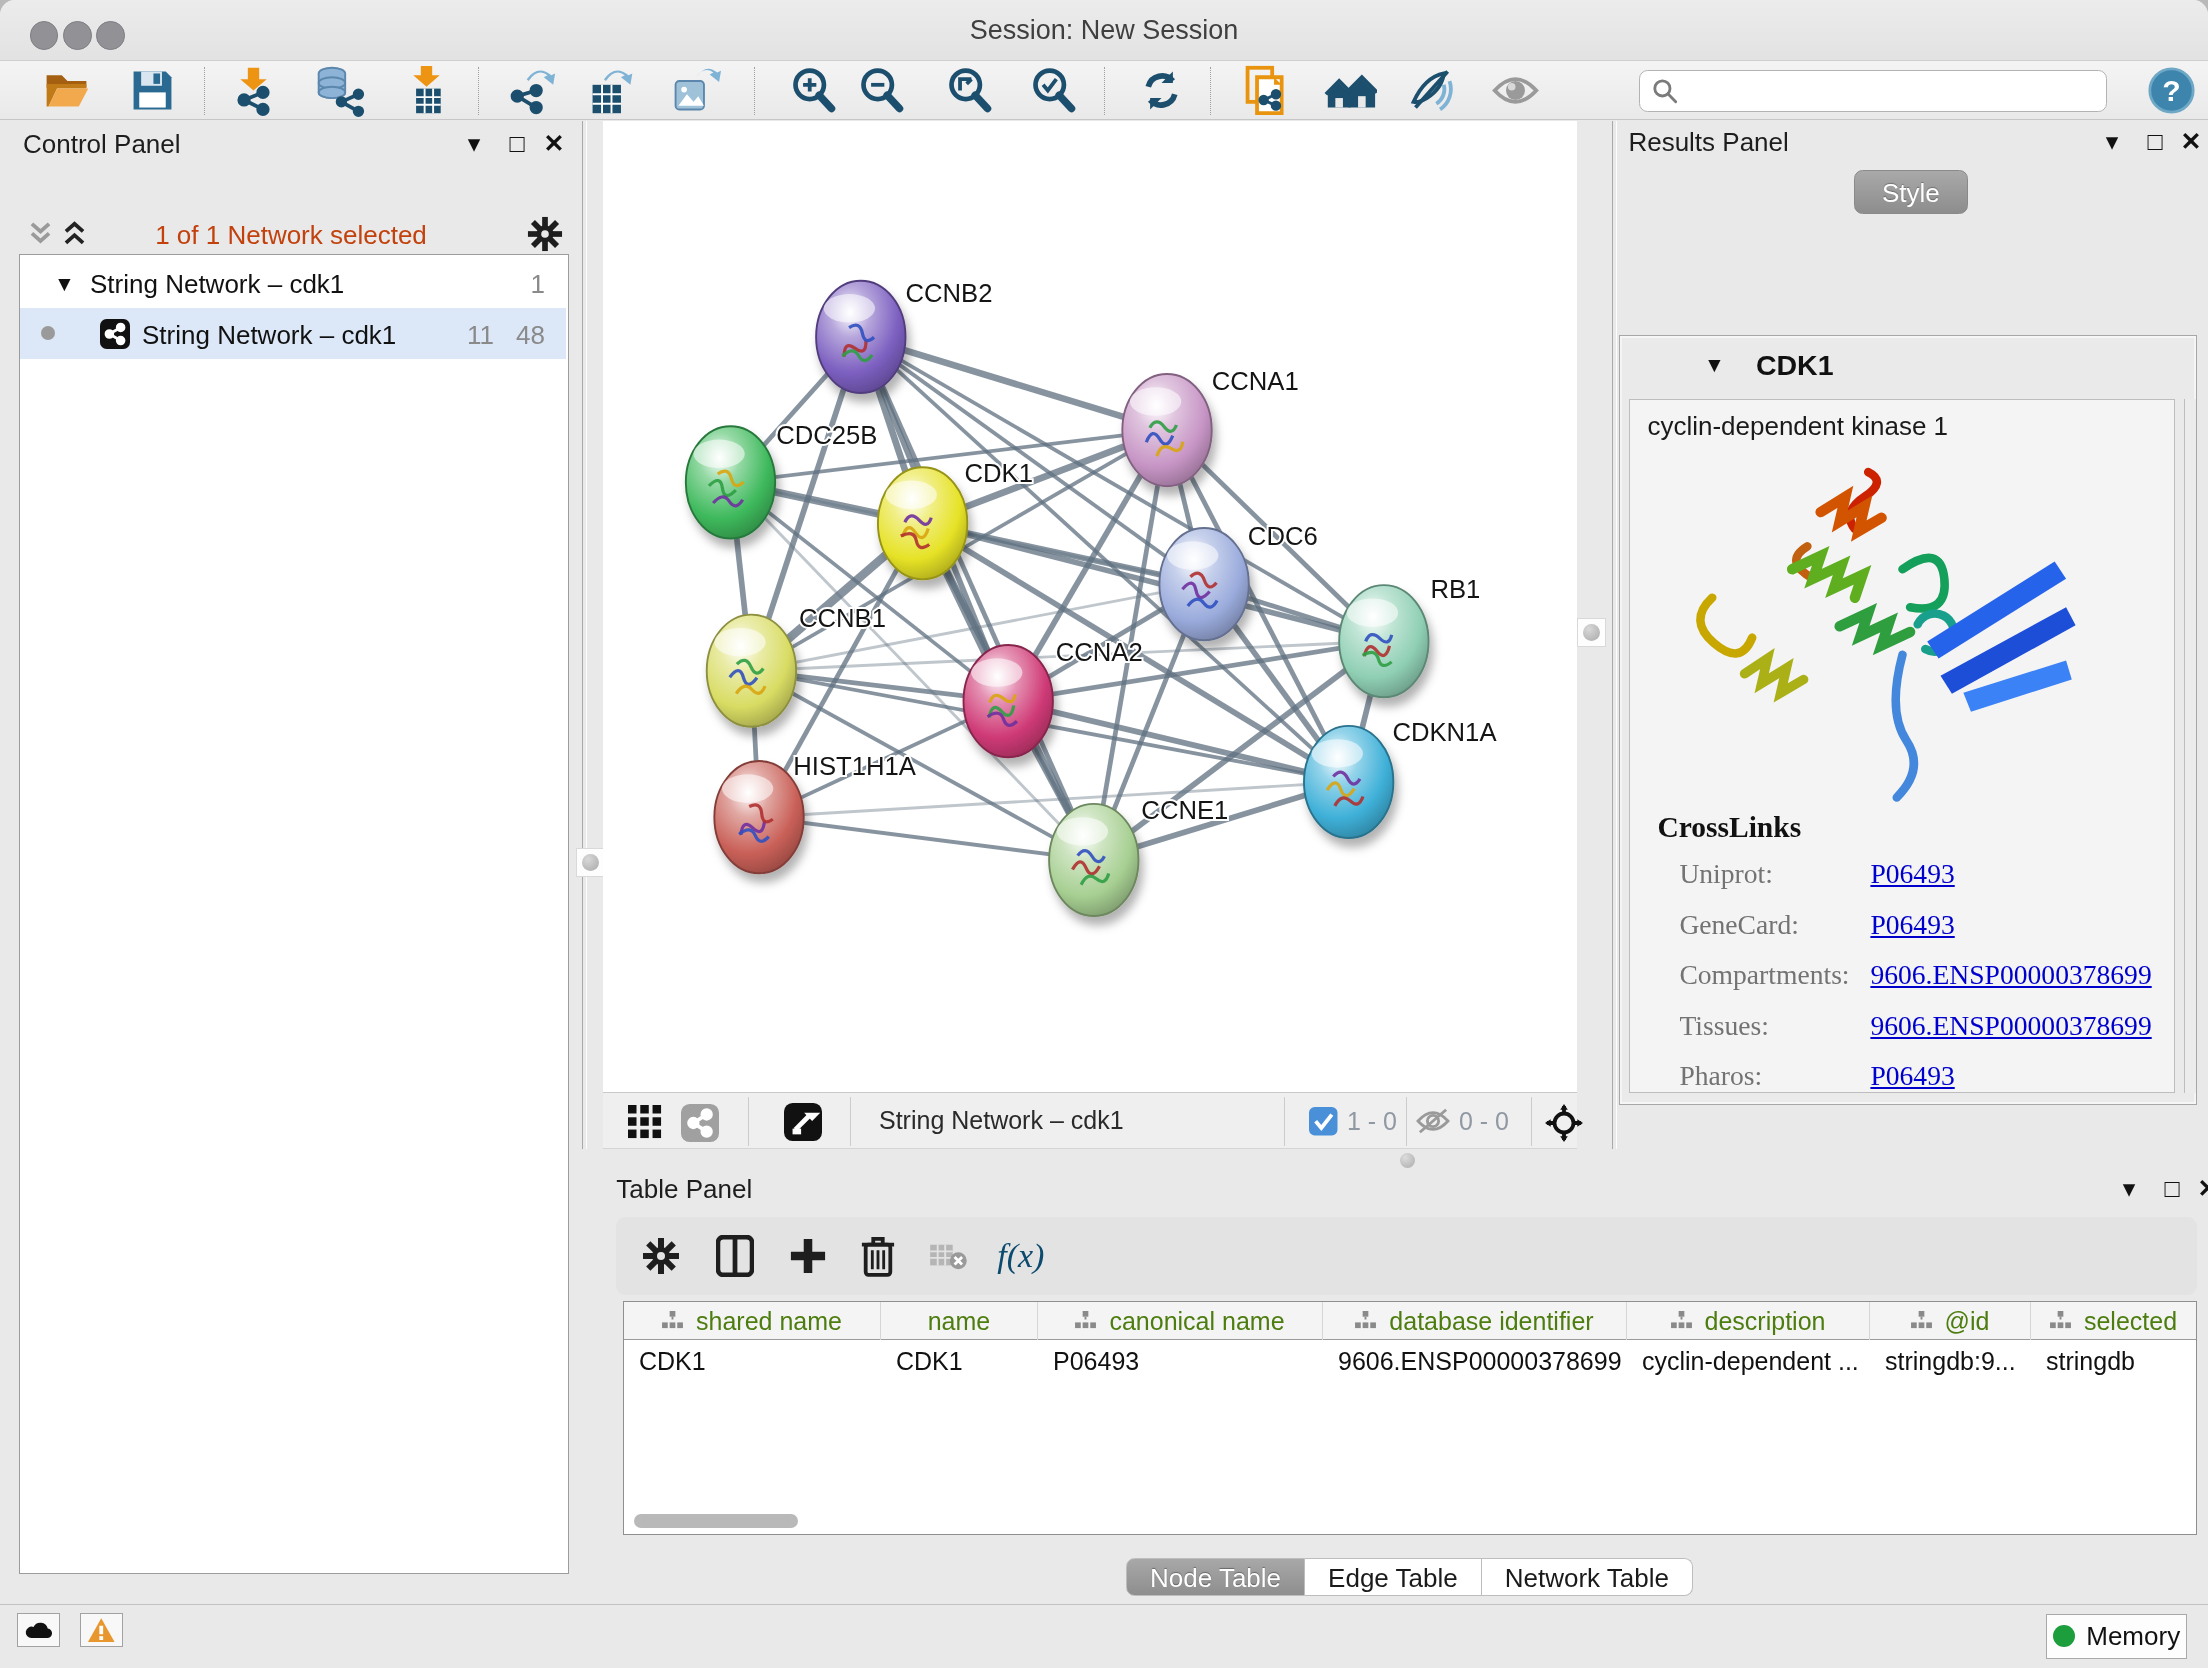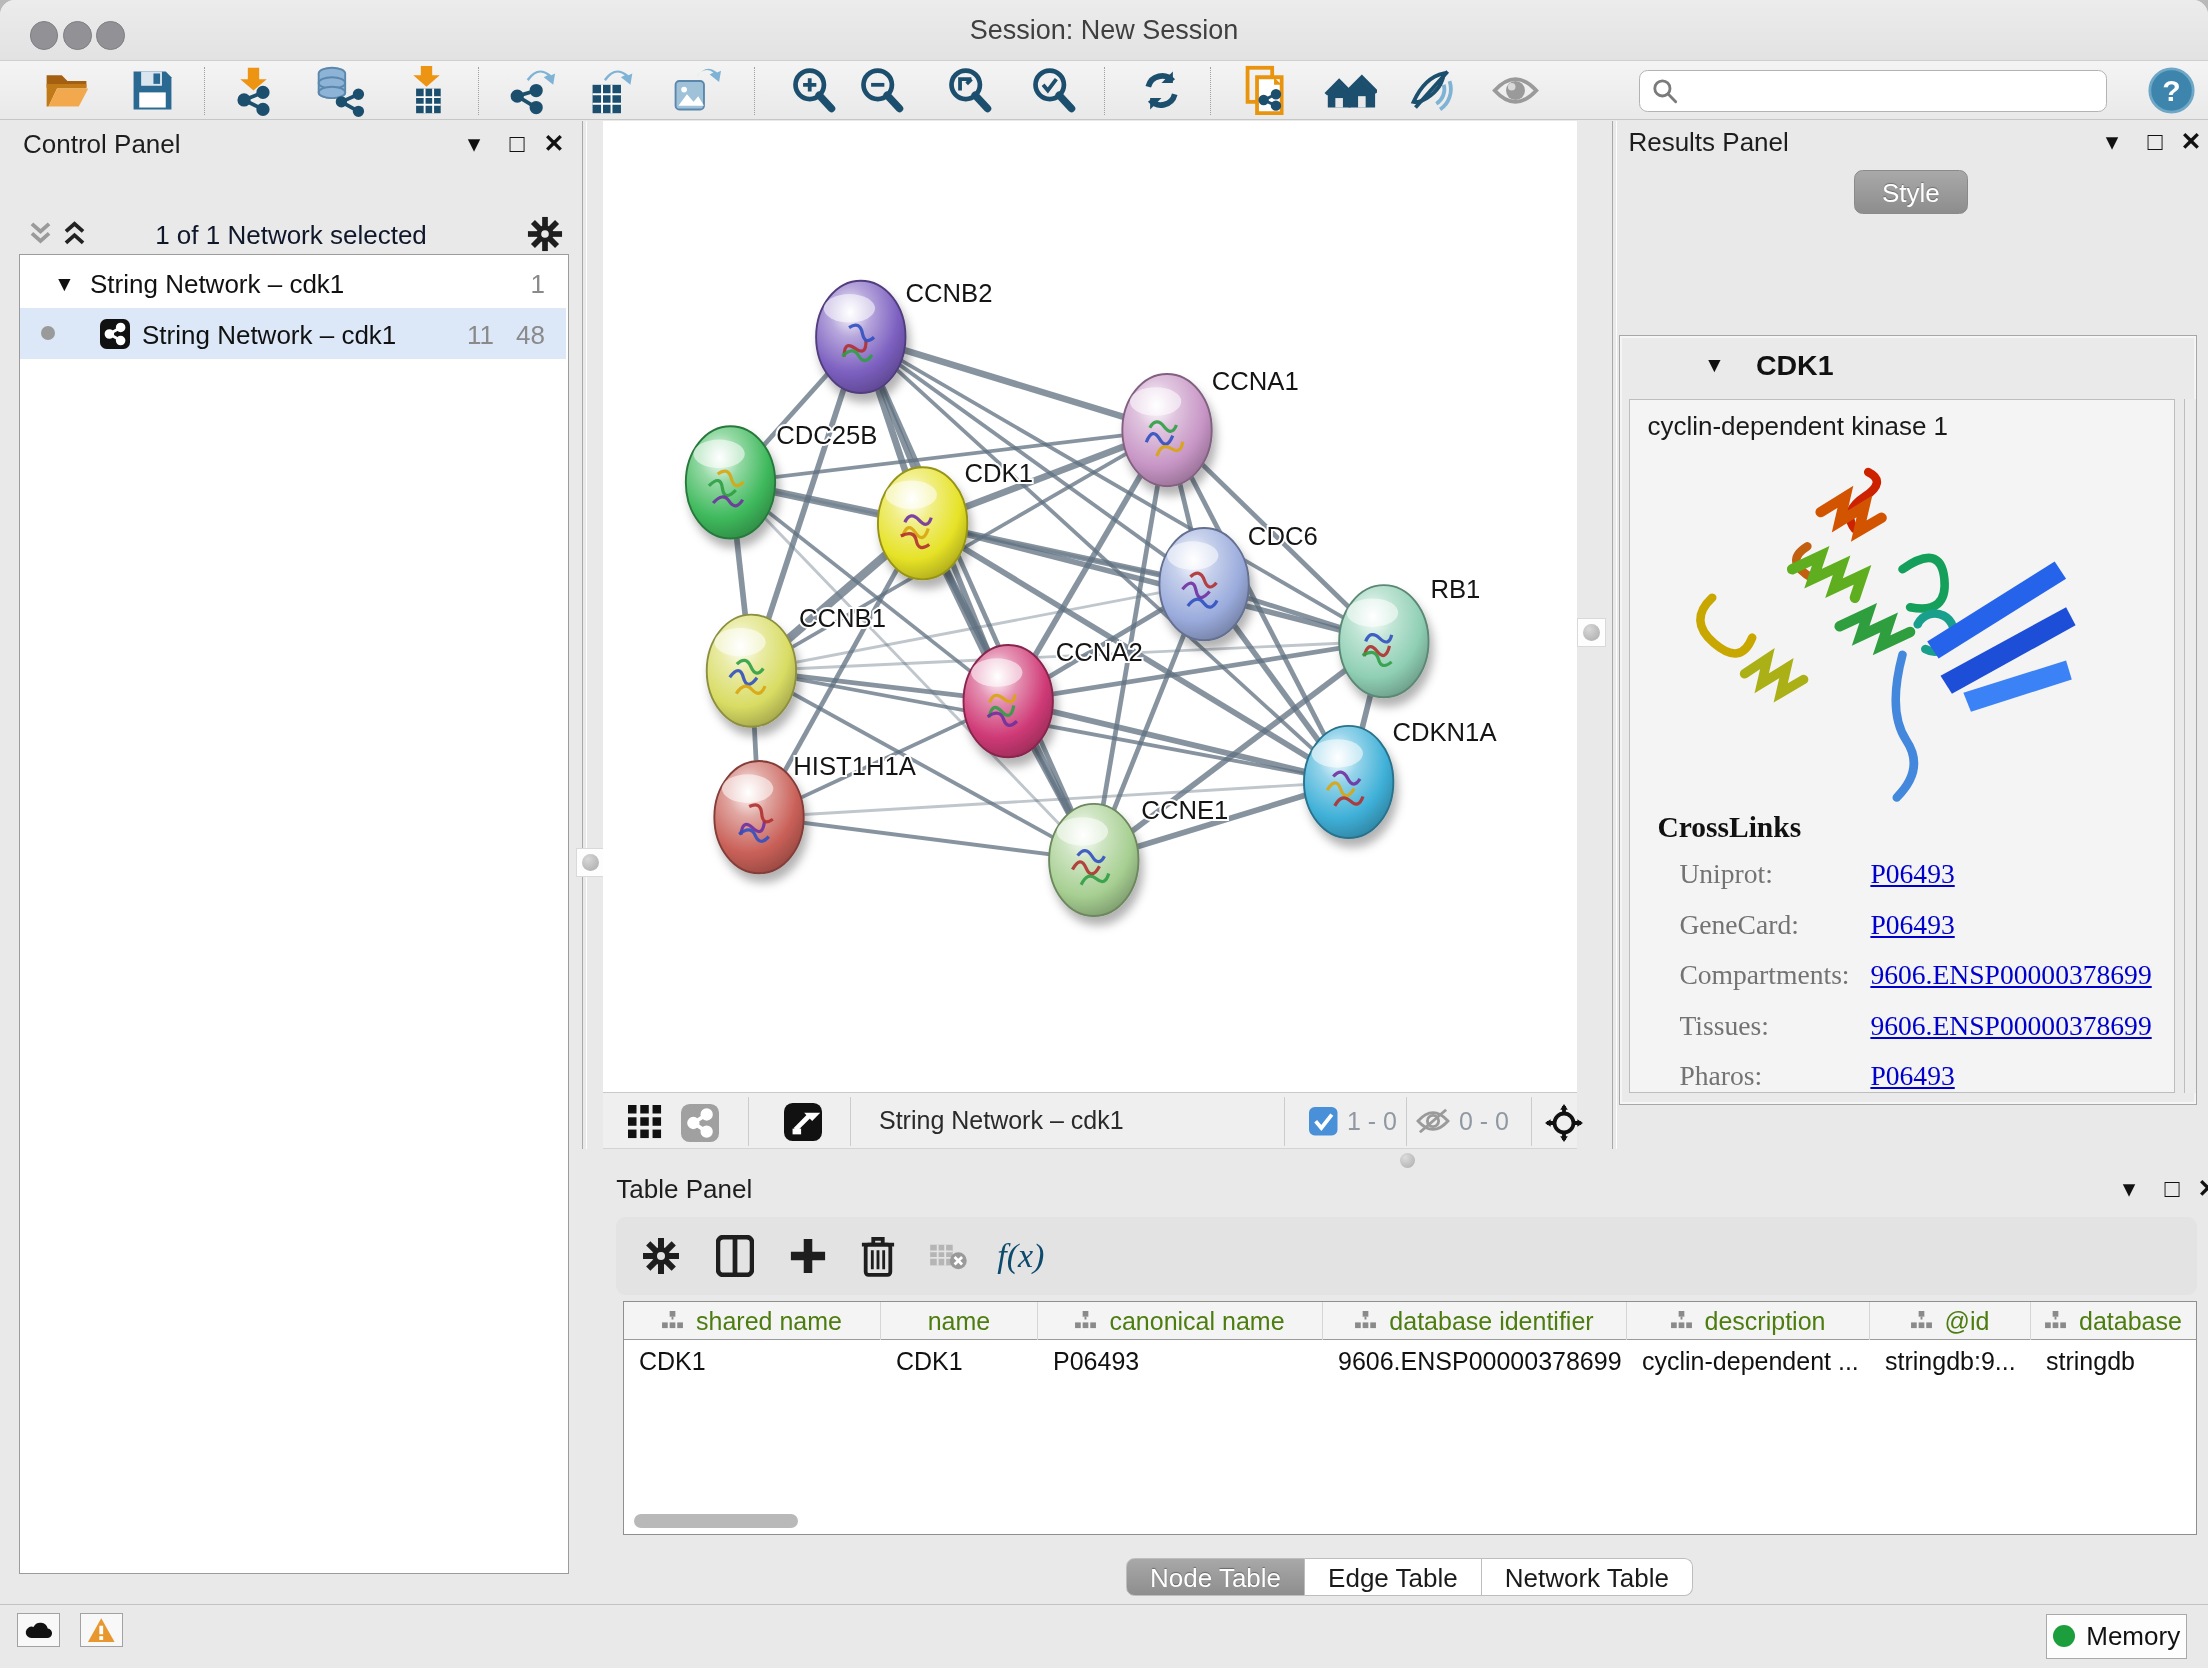--- a/index.html
+++ b/index.html
@@ -38,21 +38,21 @@
   .tab:last-child { border-radius:0 8.6px 8.6px 0; }
   .tab.sel { background:linear-gradient(#a8a8a8,#8e8e8e); color:#fff;
              text-shadow:0 -1px 1px rgba(0,0,0,.35); }
 
   
   .control-panel { position:absolute; left:0; top:121px; width:582px; height:1483px; }
   .cp-head { position:absolute; left:23px; top:7.6px; }
   .cp-tabs { position:absolute; left:57px; top:40px; white-space:nowrap; }
   .cp-subrow { position:absolute; left:0; top:91px; width:582px; height:44px; }
   .cp-status { position:absolute; left:0; right:0; text-align:center; top:7.6px;
-               font-size:26px; color:#0f172a; }
+               font-size:26px; color:#c2410c; }
   .tree-box { position:absolute; left:19px; top:133px; width:550px; height:1320px;
               background:#fff; border:1.9px solid #9c9c9c; }
   .tree-row { position:absolute; left:0; width:546px; height:51px; font-size:26px; color:#111; }
   .tree-row.sel { background:#dce8f8; }
   .tree-label { position:absolute; top:12.4px; }
   .tree-num { position:absolute; top:12.4px; color:#8a8a8a; }
 
   
   .net-canvas { position:absolute; left:603px; top:121px; width:974px; height:971px;
                 background:#fff; }
@@ -826,21 +826,21 @@
           <div class="th" style="width: 166px;">
             <span><svg width="21" height="19" viewBox="0 0 22 20">
                 <g fill="#8a8a8a">
                   <rect x="8" y="0" width="6" height="6"></rect>
                   <rect x="0" y="12" width="6" height="6"></rect>
                   <rect x="8" y="12" width="6" height="6"></rect>
                   <rect x="16" y="12" width="6" height="6"></rect>
                   <path d="M10 6h2v3H3v3h2-4 2v-3h14v3h2-4 2v-3h-7z"></path>
                 </g>
               </svg></span>
-            <span>database</span>
+            <span>selected</span>
           </div>
         </div>
       <div class="tbl-row" id="tbl-row">
           <div class="td" style="width: 257px;">CDK1</div>
           <div class="td" style="width: 157px;">CDK1</div>
           <div class="td" style="width: 285px;">P06493</div>
           <div class="td" style="width: 304px;">9606.ENSP00000378699</div>
           <div class="td" style="width: 243px;">cyclin-dependent ...</div>
           <div class="td" style="width: 161px;">stringdb:9...</div>
           <div class="td" style="width: 166px;">stringdb</div>

